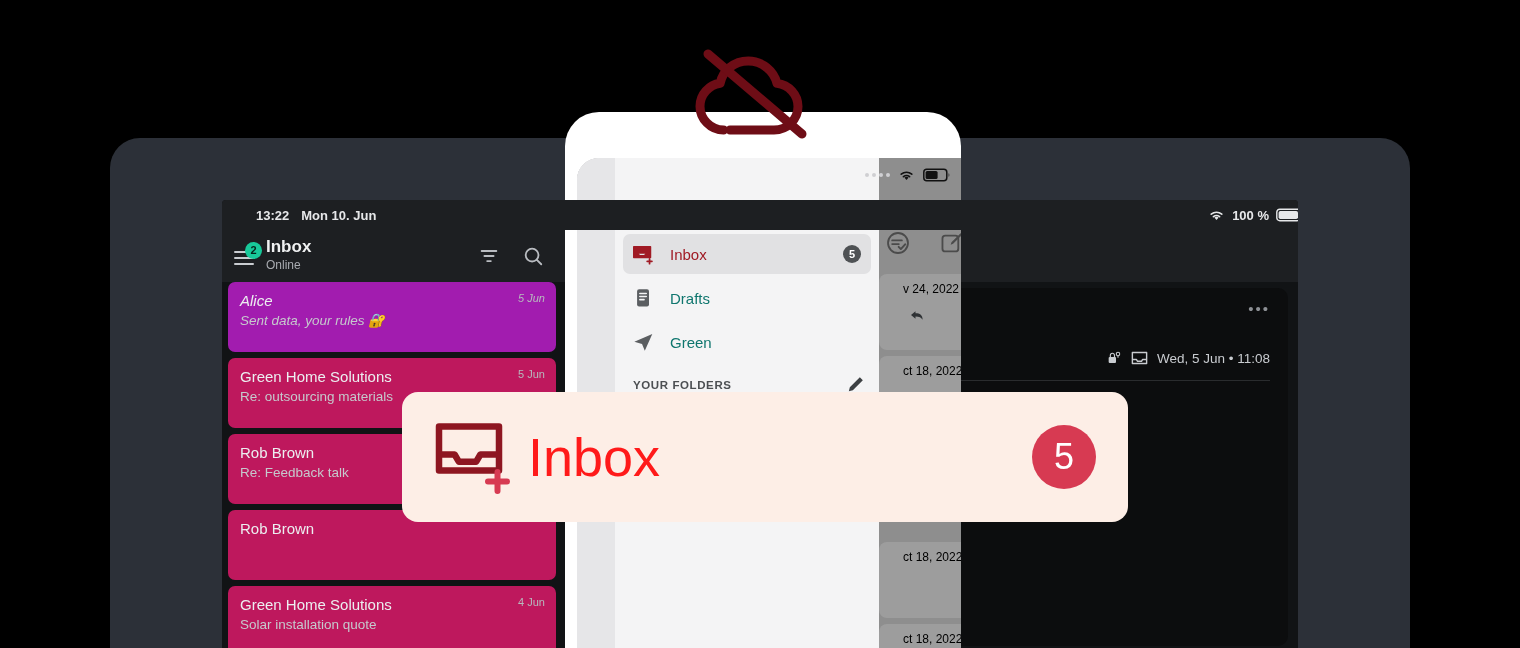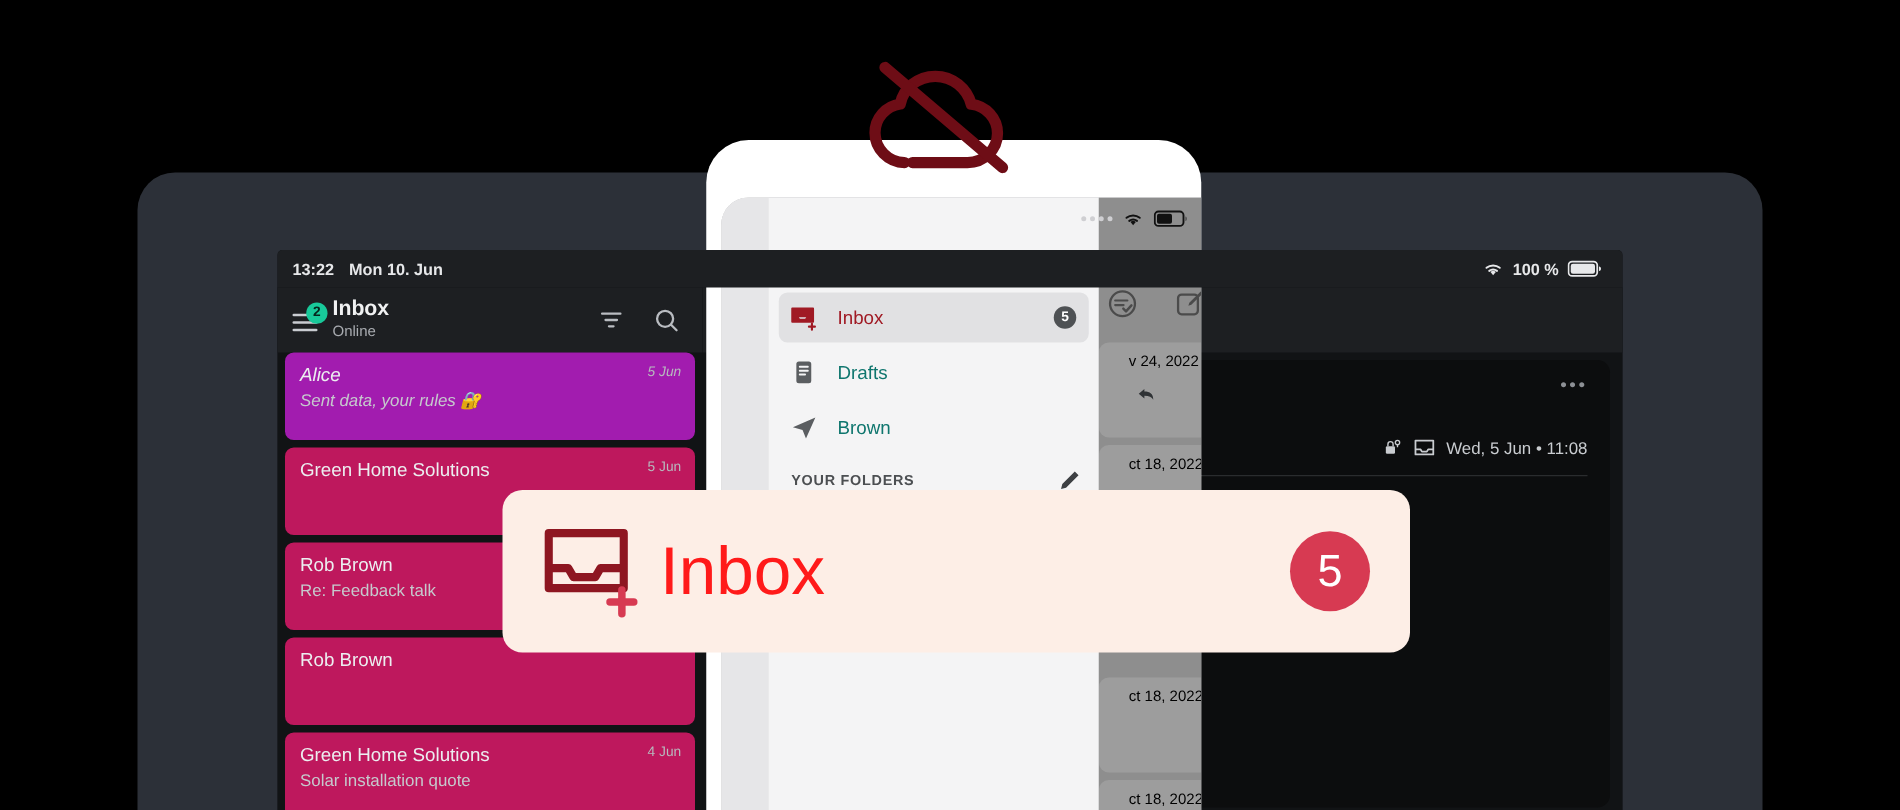--- a/index.html
+++ b/index.html
@@ -48,20 +48,21 @@
   
   .tb-status {
     position: absolute;
     left: 0; top: 0;
     width: 100%;
     height: 30px;
     background: #1d1f22;
     display: flex;
     align-items: center;
     z-index: 5;
+    padding-left: 22px;
   }
   .tb-status .left {
     display: flex;
     align-items: center;
     gap: 12px;
     padding-left: 12px;
     font-size: 13px;
     color: #e7e8ea;
     font-weight: bold;
   }
@@ -496,20 +497,21 @@
         </div>
 
         <div>
           <div class="mail-row selected">
             <div class="sender">Alice</div>
             <div class="subject">Sent data, your rules 🔐</div>
             <div class="date">5 Jun</div>
           </div>
           <div class="mail-row">
             <div class="sender">Green Home Solutions</div>
+            <div class="subject">Re: outsourcing materials</div>
             <div class="date">5 Jun</div>
           </div>
           <div class="mail-row">
             <div class="sender">Rob Brown</div>
             <div class="subject">Re: Feedback talk</div>
             <div class="date"></div>
           </div>
           <div class="mail-row">
             <div class="sender">Rob Brown</div>
             <div class="date"></div>
@@ -690,21 +692,21 @@
             </span>
             <span class="label">Drafts</span>
           </div>
 
           <div class="ph-item">
             <span class="icon">
               <svg width="25" height="22" viewBox="0 0 26 24">
                   <path d="M3 11.8L22.6 3.2 14.4 21.6l-3-7.4-8.4-2.4z" fill="#5b5e61"></path>
                 </svg>
             </span>
-            <span class="label">Brown</span>
+            <span class="label">Green</span>
           </div>
 
           <div class="ph-section">
             <span class="t">YOUR FOLDERS</span>
             <span class="pen icon">
               <svg width="20" height="20" viewBox="0 0 24 24">
                   <path d="M17.8 2.6l3.6 3.6-12 12-4.8 1.2 1.2-4.8 12-12z" fill="#3d4043"></path>
                 </svg>
             </span>
           </div>

